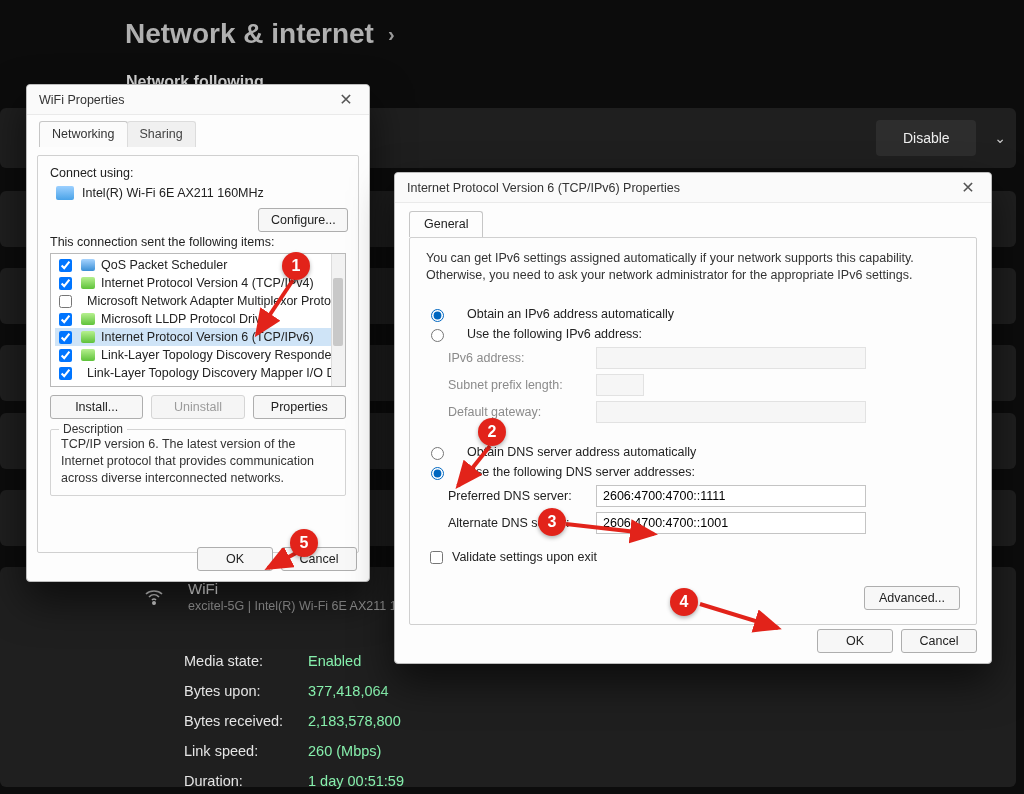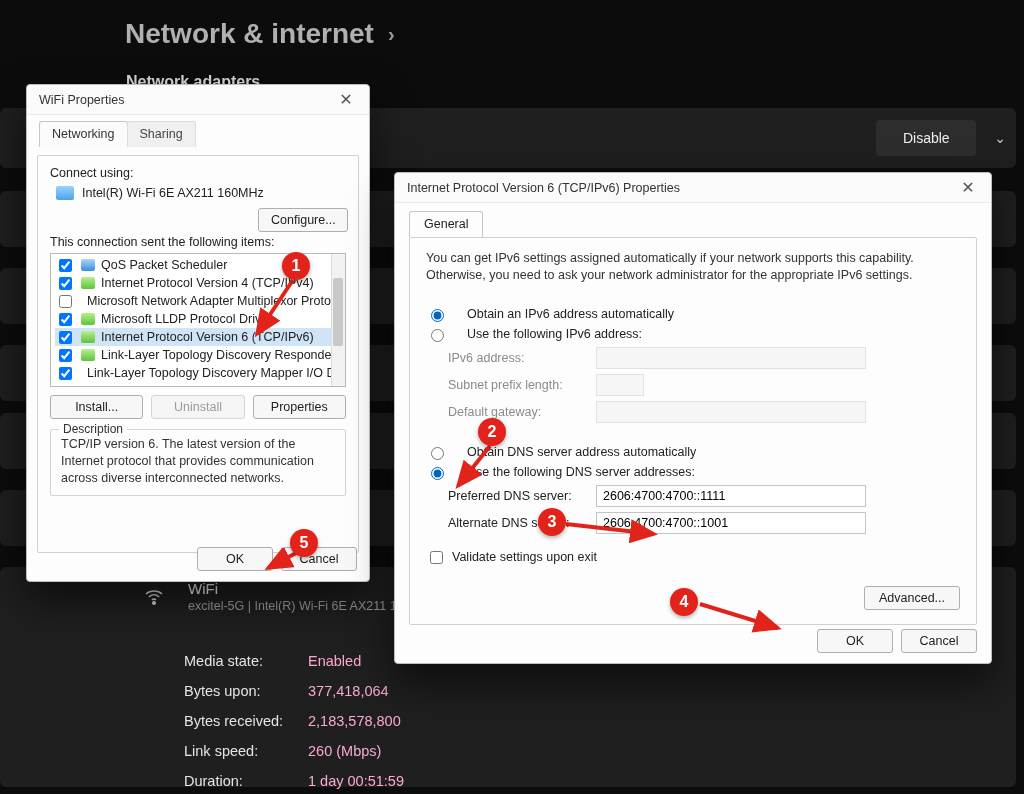--- a/index.html
+++ b/index.html
@@ -24,21 +24,21 @@
 
   
   .wifi-row { position:absolute; left:140px; top:580px; display:flex; align-items:center; gap:20px; color:#ddd; }
   .wifi-icon { width:28px; height:28px; display:flex; align-items:center; justify-content:center; font-size:20px; color:#ddd; }
   .wifi-text .t1 { font-size:15px; color:#fff; }
   .wifi-text .t2 { font-size:12.5px; color:#9e9e9e; margin-top:2px; }
   .chev-up { position:absolute; right:30px; top:596px; color:#c8c8c8; font-size:14px; }
 
   .kv-block { position:absolute; left:184px; top:646px; font-size:14.5px; color:#ddd; line-height:30px; }
   .kv-block .k { display:inline-block; width:124px; color:#e4e4e4; }
-  .kv-block .v { color:#f9a8d4; }
+  .kv-block .v { color:#86efac; }
 
   
   .dlg { position:absolute; background:#fdfdfd; border:1px solid #bdbdbd; border-radius:4px; box-shadow:0 18px 40px rgba(0,0,0,.6); color:#222; font-size:12.5px; }
   .dlg .titlebar { height:30px; display:flex; align-items:center; justify-content:space-between; padding:0 10px 0 12px; background:#fafafa; border-bottom:1px solid #eaeaea; border-radius:4px 4px 0 0; }
   .dlg .title { font-size:12.5px; color:#333; }
   .dlg .close { background:none; border:0; font-size:16px; color:#555; width:26px; height:22px; cursor:pointer; }
 
   .wifi-dlg { left:26px; top:84px; width:344px; height:498px; }
   .wifi-dlg .body { padding:6px 10px 10px 10px; }
   .tabbar { display:flex; gap:0; margin-bottom:8px; margin-left:2px; }
@@ -94,21 +94,21 @@
   .arrow { position:absolute; z-index:49; }
   .arrow svg { display:block; }
 </style>
 </head>
 <body>
 
 <div class="header">
   <span class="crumb1">Network &amp; internet</span>
   <span class="chev">›</span>
 </div>
-<div class="section-label">Network adapters</div>
+<div class="section-label">Network following</div>
 
 <div class="dc-row dc1">
   <div style="position:absolute; right:10px; top:12px; display:flex; align-items:center; gap:18px;">
     <button class="disable-btn">Disable</button>
     <span class="expand-chev">⌄</span>
   </div>
 </div>
 <div class="dc-row dc2">
     <span class="expand-chev">⌄</span>
   </div>

